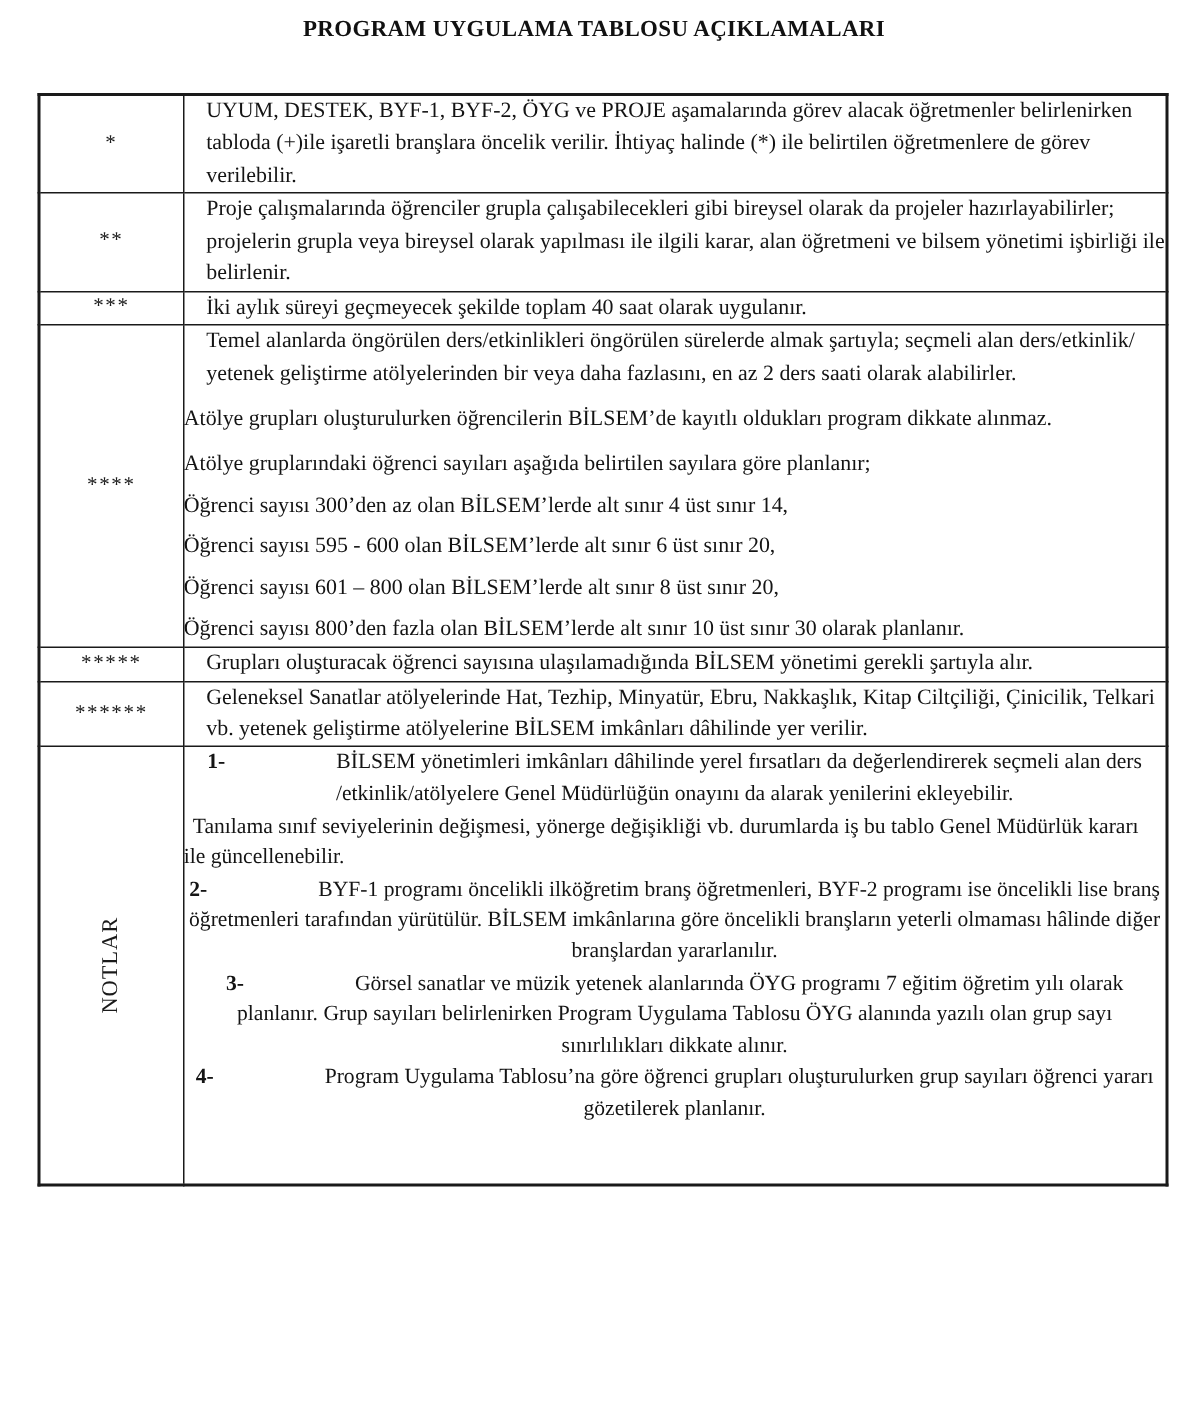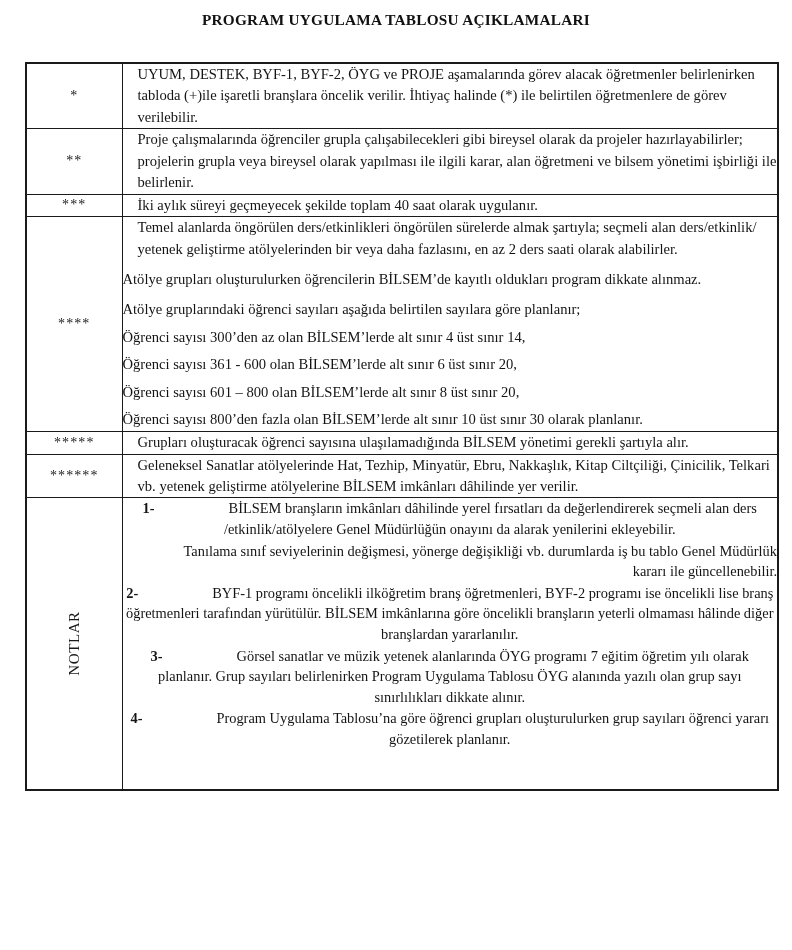--- a/index.html
+++ b/index.html
@@ -115,23 +115,22 @@
     padding: 6px 12px 10px 12px;
     font-size: 14.4px;
     line-height: 1.43;
   }
   .note-item {
     margin: 0 0 1px 0;
     text-align: center;
   }
   .note-plain {
     margin: 0 0 1px 0;
-    text-align: right;
+    text-align: left;
     text-indent: 6px;
-    padding-left: 44px;
   }
   .note-gap-bottom {
     height: 38px;
   }
 
   .num-lead {
     font-weight: bold;
   }
   .tab-gap {
     display: inline-block;
@@ -174,21 +173,21 @@
           </td>
         </tr>
 
         <tr>
           <td class="mark-cell">****</td>
           <td class="body-cell">
             <p class="tight">Temel alanlarda öngörülen ders/etkinlikleri öngörülen sürelerde almak şartıyla; seçmeli alan ders/etkinlik/ yetenek geliştirme atölyelerinden bir veya daha fazlasını, en az 2 ders saati olarak alabilirler.</p>
             <p class="gap-above">Atölye grupları oluşturulurken öğrencilerin BİLSEM’de kayıtlı oldukları program dikkate alınmaz.</p>
             <p class="gap-above">Atölye gruplarındaki öğrenci sayıları aşağıda belirtilen sayılara göre planlanır;</p>
             <p class="list-line">Öğrenci sayısı 300’den az olan BİLSEM’lerde alt sınır 4 üst sınır 14,</p>
-            <p class="list-line">Öğrenci sayısı 361 - 600 olan BİLSEM’lerde alt sınır 6 üst sınır 20,</p>
+            <p class="list-line">Öğrenci sayısı 595 - 600 olan BİLSEM’lerde alt sınır 6 üst sınır 20,</p>
             <p class="list-line">Öğrenci sayısı 601 – 800 olan BİLSEM’lerde alt sınır 8 üst sınır 20,</p>
             <p class="list-line">Öğrenci sayısı 800’den fazla olan BİLSEM’lerde alt sınır 10 üst sınır 30 olarak planlanır.</p>
           </td>
         </tr>
 
         <tr>
           <td class="mark-cell">*****</td>
           <td class="body-cell">
             <p class="tight">Grupları oluşturacak öğrenci sayısına ulaşılamadığında BİLSEM yönetimi gerekli şartıyla alır.</p>
           </td>
@@ -201,21 +200,21 @@
           </td>
         </tr>
 
         <tr>
           <td class="notlar-cell">
             <span class="notlar-rot">NOTLAR</span>
           </td>
           <td class="notes-body">
 
             <p class="note-item">
-              <span class="num-lead">1-</span><span class="tab-gap"></span><span>BİLSEM branşların imkânları dâhilinde yerel fırsatları da değerlendirerek seçmeli alan ders /etkinlik/atölyelere Genel Müdürlüğün onayını da alarak yenilerini ekleyebilir.</span>
+              <span class="num-lead">1-</span><span class="tab-gap"></span><span>BİLSEM yönetimleri imkânları dâhilinde yerel fırsatları da değerlendirerek seçmeli alan ders /etkinlik/atölyelere Genel Müdürlüğün onayını da alarak yenilerini ekleyebilir.</span>
             </p>
 
             <p class="note-plain">
               <span>Tanılama sınıf seviyelerinin değişmesi, yönerge değişikliği vb. durumlarda iş bu tablo Genel Müdürlük kararı ile güncellenebilir.</span>
             </p>
 
             <p class="note-item">
               <span class="num-lead">2-</span><span class="tab-gap"></span><span>BYF-1 programı öncelikli ilköğretim branş öğretmenleri, BYF-2 programı ise öncelikli lise branş öğretmenleri tarafından yürütülür. BİLSEM imkânlarına göre öncelikli branşların yeterli olmaması hâlinde diğer branşlardan yararlanılır.</span>
             </p>
 

